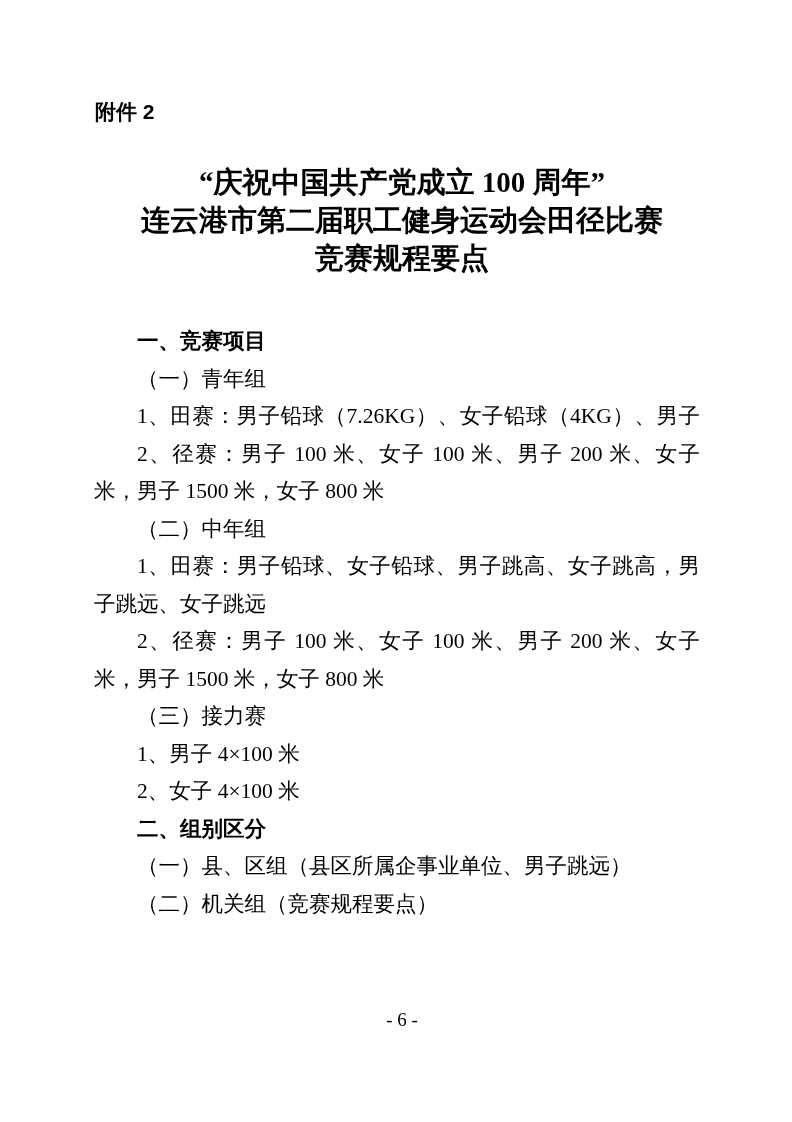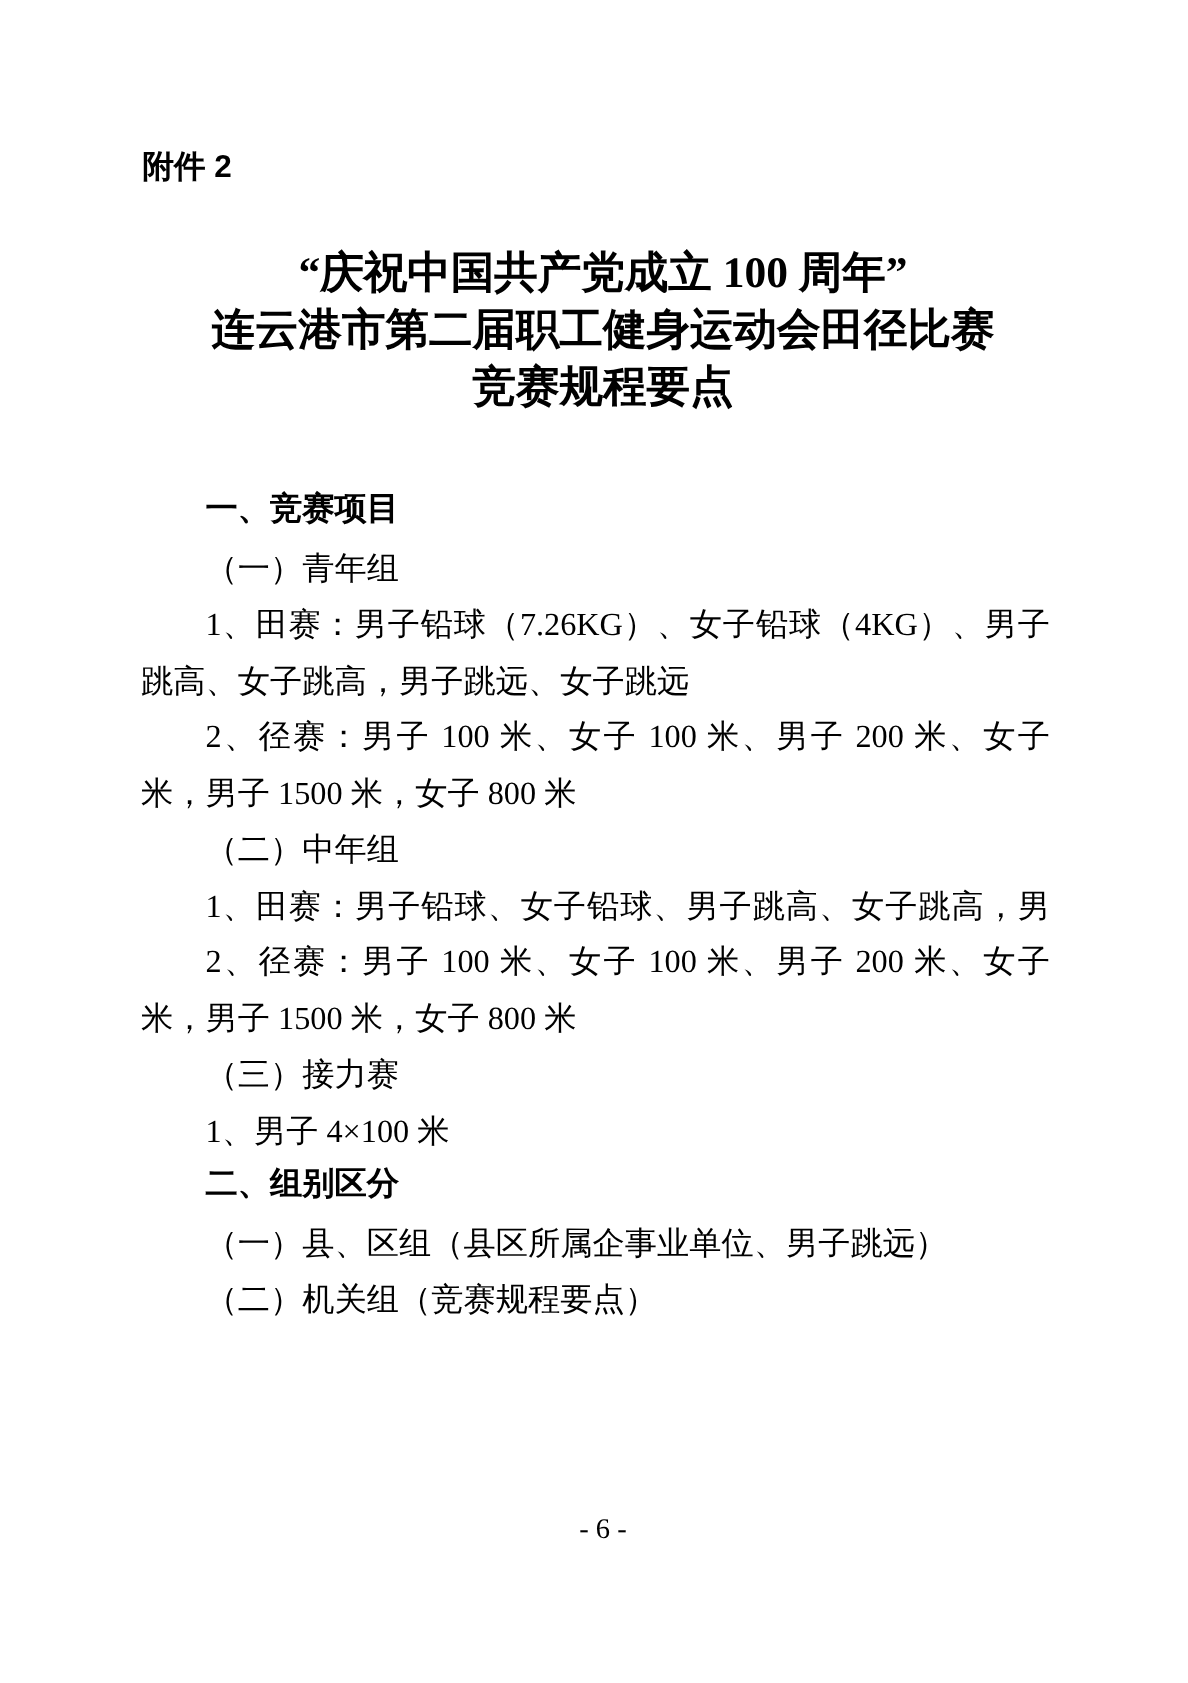--- a/index.html
+++ b/index.html
@@ -52,21 +52,21 @@
   }
   .indent {
     text-indent: 43px;
   }
   .fill {
     white-space: normal;
     text-align: justify;
     text-align-last: justify;
   }
   .hei {
-    font-family: Liberation Mono, monospace;
+    font-family: Liberation Serif, serif;
     font-weight: 700;
   }
   .footer {
     position: absolute;
     left: 0;
     right: 0;
     top: 1008px;
     text-align: center;
     font-size: 19px;
     line-height: 24px;
@@ -82,29 +82,30 @@
   <div class="title">
     <div>“庆祝中国共产党成立 100 周年”</div>
     <div>连云港市第二届职工健身运动会田径比赛</div>
     <div>竞赛规程要点</div>
   </div>
 
   <div class="doc-body">
     <div class="line indent hei">一、竞赛项目</div>
     <div class="line indent">（一）青年组</div>
     <div class="line indent fill">1、田赛：男子铅球（7.26KG）、女子铅球（4KG）、男子</div>
-    <div class="line">跳高、女子跳高，男子跳远、女子跳远</div>
     <div class="line indent fill">2、径赛：男子 100 米、女子 100 米、男子 200 米、女子 200</div>
     <div class="line">米，男子 1500 米，女子 800 米</div>
     <div class="line indent">（二）中年组</div>
     <div class="line indent fill">1、田赛：男子铅球、女子铅球、男子跳高、女子跳高，男</div>
+    <div class="line">子跳远、女子跳远</div>
     <div class="line indent fill">2、径赛：男子 100 米、女子 100 米、男子 200 米、女子 200</div>
     <div class="line">米，男子 1500 米，女子 800 米</div>
     <div class="line indent">（三）接力赛</div>
     <div class="line indent">1、男子 4×100 米</div>
+    <div class="line indent">2、女子 4×100 米</div>
     <div class="line indent hei">二、组别区分</div>
     <div class="line indent">（一）县、区组（县区所属企事业单位、男子跳远）</div>
     <div class="line indent">（二）机关组（竞赛规程要点）</div>
   </div>
 
   <div class="footer">- 6 -</div>
 
 </div>
 
 </body></html>

